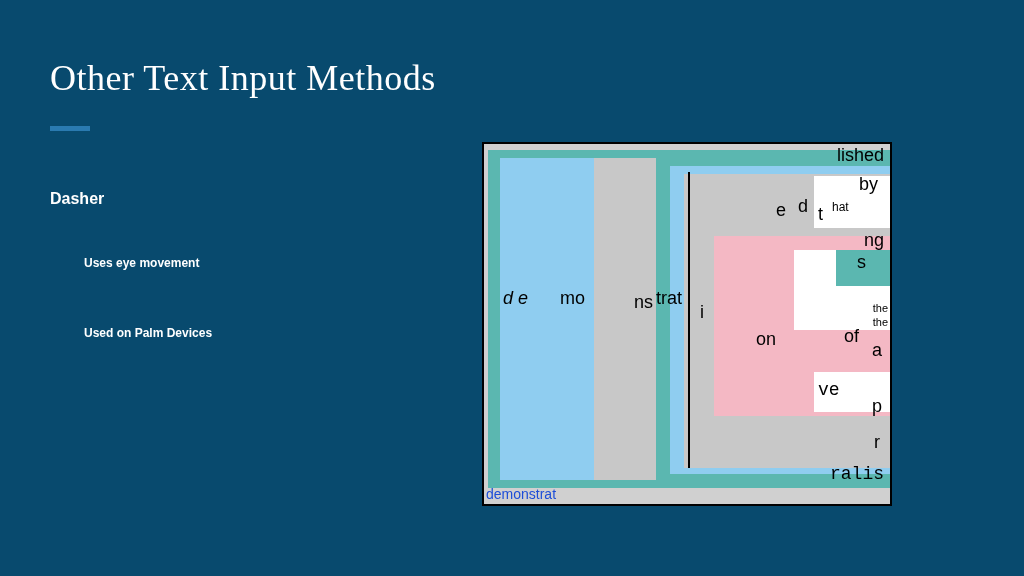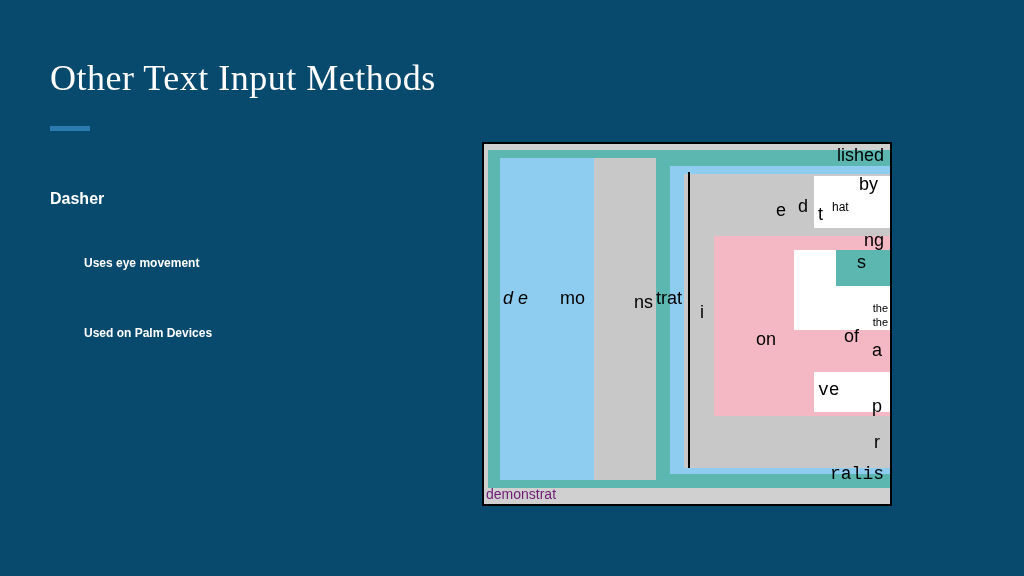--- a/index.html
+++ b/index.html
@@ -61,21 +61,21 @@
     position: absolute;
     top: 0; left: 0; right: 0; bottom: 20px;
     background: #d0d0d0;
   }
   .figure .status {
     position: absolute;
     left: 2px;
     bottom: 0px;
     height: 20px;
     font-size: 14px;
-    color: #701a75;
+    color: #1d4ed8;
     line-height: 20px;
   }
   .rect { position: absolute; }
   .teal { background: #5bb7b0; }
   .sky  { background: #8fcdf0; }
   .pink { background: #f4b8c4; }
   .white{ background: #ffffff; }
   .gray { background: #c8c8c8; }
   .lbl  { position: absolute; font-size: 18px; color: #000; white-space: nowrap; }
   .vline { position: absolute; width: 1.5px; background: #000; }

